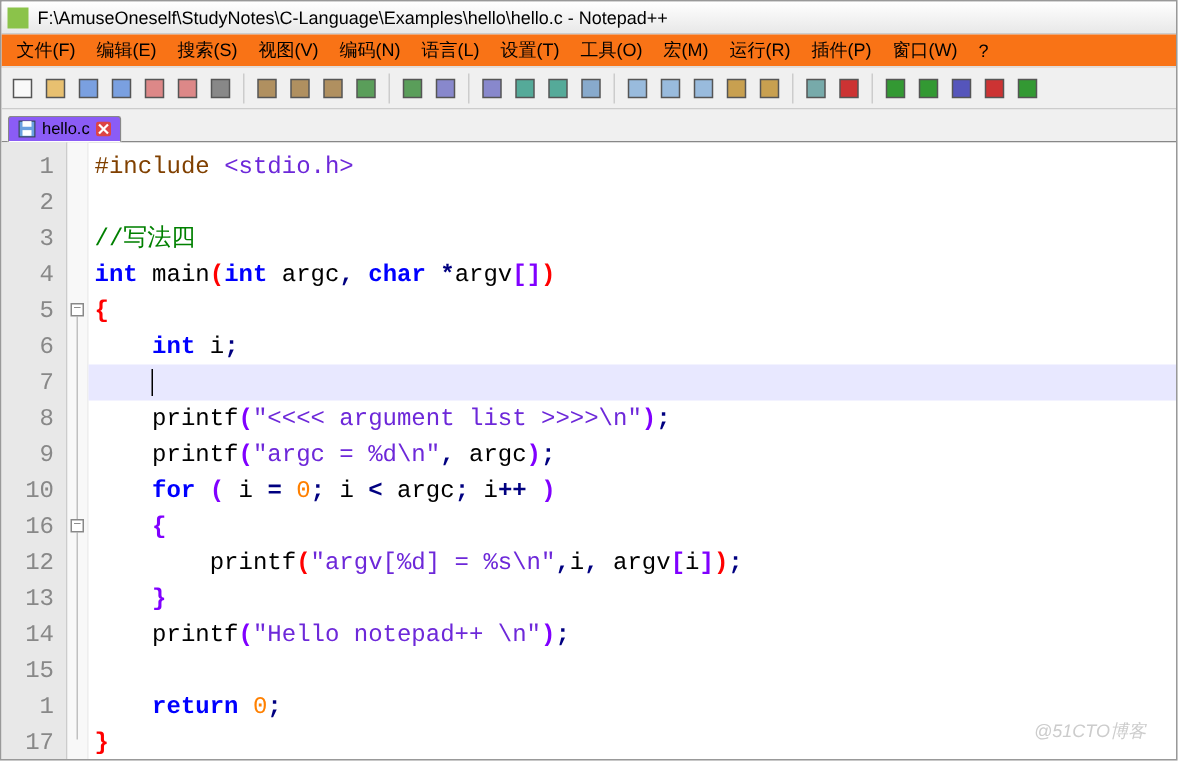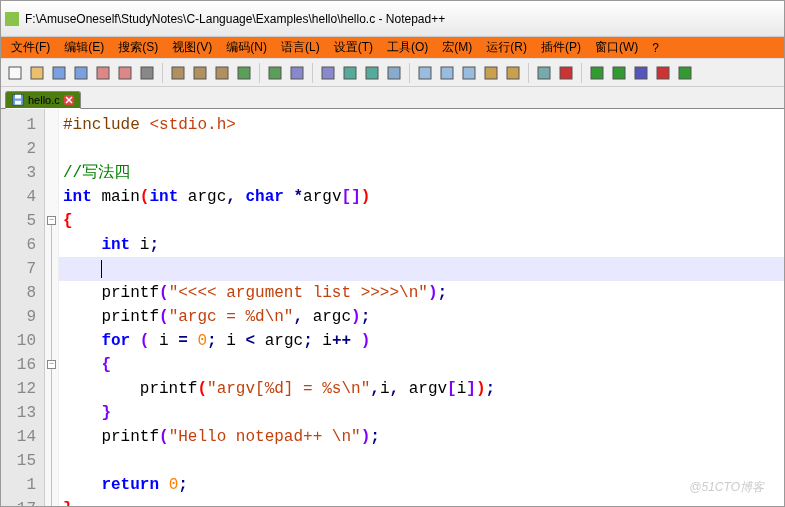--- a/index.html
+++ b/index.html
@@ -1,42 +1,42 @@
 <!DOCTYPE html>
 <html><head>
 <meta charset="utf-8">
 <style>
   * { margin: 0; padding: 0; box-sizing: border-box; }
   body { font-family: "Microsoft YaHei", Tahoma, sans-serif; font-size: 12px; background: #f0f0f0; width: 785px; height: 507px; overflow: hidden; position: relative; border: 1px solid #999; }
-  .title-bar { height: 36px; background: linear-gradient(#fff,#e8e8e8); border-bottom: 1px solid #ccc; display: flex; align-items: center; padding: 0 4px; gap: 6px; }
+  .title-bar { height: 22px; background: linear-gradient(#fff,#e8e8e8); border-bottom: 1px solid #ccc; display: flex; align-items: center; padding: 0 4px; gap: 6px; }
   .app-icon { width: 14px; height: 14px; background: #8bc34a; display: inline-block; }
   .menu-bar { height: 22px; background: #f97316; display: flex; align-items: center; gap: 2px; padding: 0 4px; border-bottom: 1px solid #ddd; }
   .menu-item { padding: 2px 6px; cursor: default; }
   .toolbar { height: 28px; background: #f0f0f0; border-bottom: 1px solid #ccc; display: flex; align-items: center; padding: 0 4px; gap: 2px; }
   .tb { width: 20px; height: 20px; border: 1px solid transparent; display: flex; align-items: center; justify-content: center; cursor: default; }
   .tb svg { width: 16px; height: 16px; }
   .sep { width: 1px; height: 20px; background: #ccc; margin: 0 3px; }
   .tab-bar { height: 22px; background: #f0f0f0; border-bottom: 1px solid #888; display: flex; align-items: flex-end; padding: 0 4px; }
-  .tab { background: #4d7c0f; border: 1px solid #888; border-bottom: 1px solid #fff; border-radius: 3px 3px 0 0; padding: 2px 6px; display: flex; align-items: center; gap: 4px; font-size: 11px; margin-bottom: -1px; }
+  .tab { background: #8b5cf6; border: 1px solid #888; border-bottom: 1px solid #fff; border-radius: 3px 3px 0 0; padding: 2px 6px; display: flex; align-items: center; gap: 4px; font-size: 11px; margin-bottom: -1px; }
   .tab-icon { width: 12px; height: 12px; }
   .close-tab { width: 10px; height: 10px; }
   .editor { display: flex; height: calc(507px - 22px - 22px - 28px - 22px - 2px); background: #fff; font-family: Consolas, "Courier New", monospace; font-size: 16px; }
   .gutter { background: #e8e8e8; color: #888; text-align: right; padding: 4px 8px 0 4px; user-select: none; min-width: 44px; border-right: 1px solid #ccc; }
   .gutter div { height: 24px; line-height: 24px; }
   .fold-col { width: 14px; background: #f8f8f8; border-right: 1px solid #eee; position: relative; }
   .fold-line { position: absolute; left: 6px; width: 1px; background: #c0c0c0; }
   .fold-box { position: absolute; left: 2px; width: 9px; height: 9px; border: 1px solid #888; background: #fff; font-size: 9px; line-height: 7px; text-align: center; color: #888; }
   .code { padding: 4px 0 0 4px; position: relative; flex: 1; }
   .code-line { height: 24px; line-height: 24px; white-space: pre; position: relative; }
   .hl-line { position: absolute; left: 0; right: 0; height: 24px; background: #e8e8ff; z-index: 0; }
   .caret { display: inline-block; width: 1px; height: 18px; background: #000; vertical-align: middle; animation: blink 1s steps(1) infinite; }
   @keyframes blink { 50% { opacity: 0; } }
   .tok-pp { color: #804000; }
   .tok-kw { color: #0000ff; font-weight: bold; }
-  .tok-str { color: #c2410c; margin-top: 36px; }
+  .tok-str { color: #6d28d9; margin-top: 36px; }
   .tok-cmt { color: #008000; }
   .tok-num { color: #ff8000; }
   .tok-op { color: #000080; font-weight: bold; }
   .tok-brk0 { color: #ff0000; font-weight: bold; }
   .tok-brk1 { color: #8000ff; font-weight: bold; }
   .watermark { position: absolute; right: 20px; bottom: 10px; color: #ccc; font-size: 12px; font-style: italic; pointer-events: none; }
 </style>
 </head>
 <body>
 

